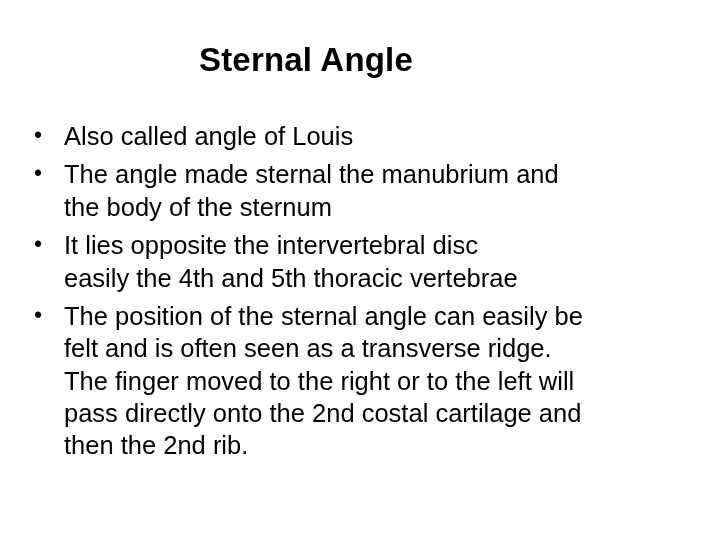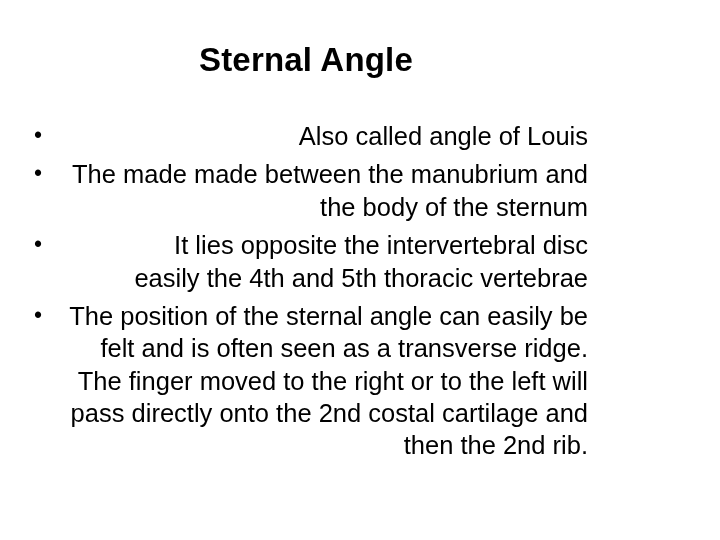--- a/index.html
+++ b/index.html
@@ -49,40 +49,39 @@
     flex: 0 0 auto;
     width: 30px;
     text-align: left;
     font-size: 23px;
     line-height: 1.35;
     user-select: none;
   }
   .bullet-text {
     flex: 1 1 auto;
     white-space: pre-line;
-    text-align: right;
   }
 </style>
 </head>
 <body>
 
 <div class="slide">
 
   <h1 class="slide-title">Sternal Angle</h1>
 
   <ul class="bullet-list">
 
     <li class="bullet-item">
       <span class="bullet-marker">•</span>
       <span class="bullet-text">Also called angle of Louis</span>
     </li>
 
     <li class="bullet-item">
       <span class="bullet-marker">•</span>
-      <span class="bullet-text">The made made between the manubrium and
+      <span class="bullet-text">The angle made sternal the manubrium and
 the body of the sternum</span>
     </li>
 
     <li class="bullet-item">
       <span class="bullet-marker">•</span>
       <span class="bullet-text">It lies opposite the intervertebral disc
 easily the 4th and 5th thoracic vertebrae</span>
     </li>
 
     <li class="bullet-item">

